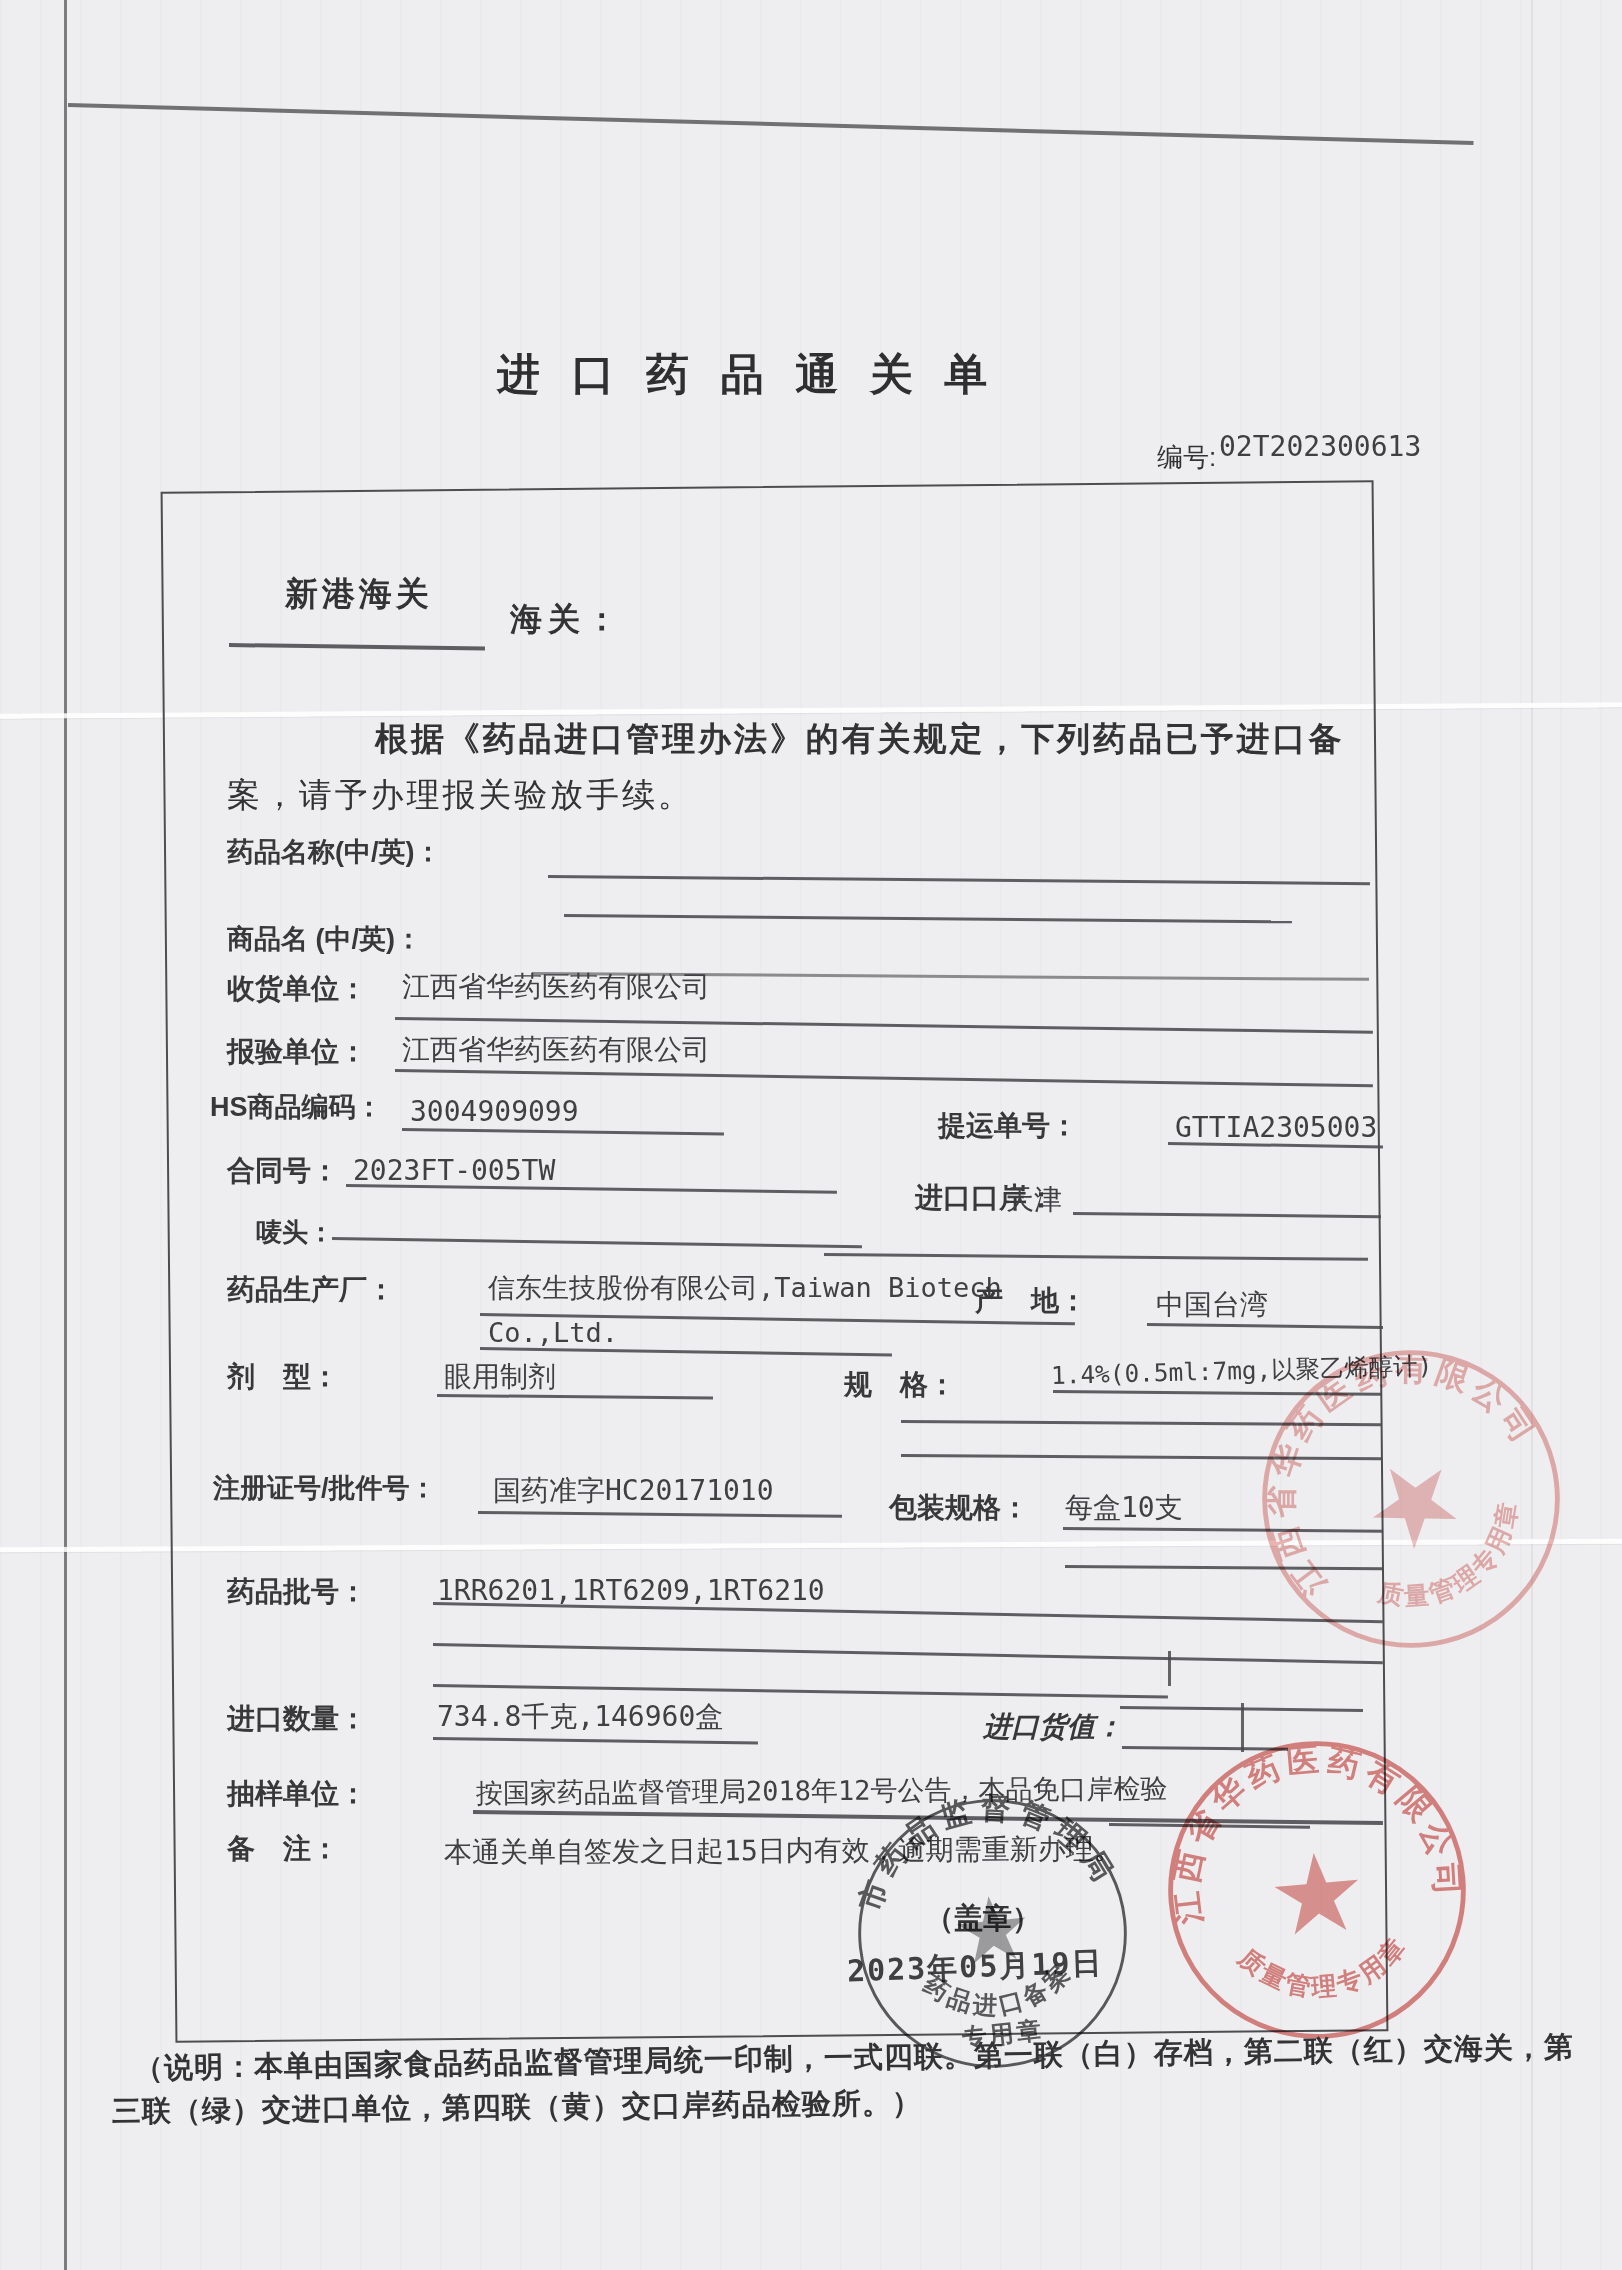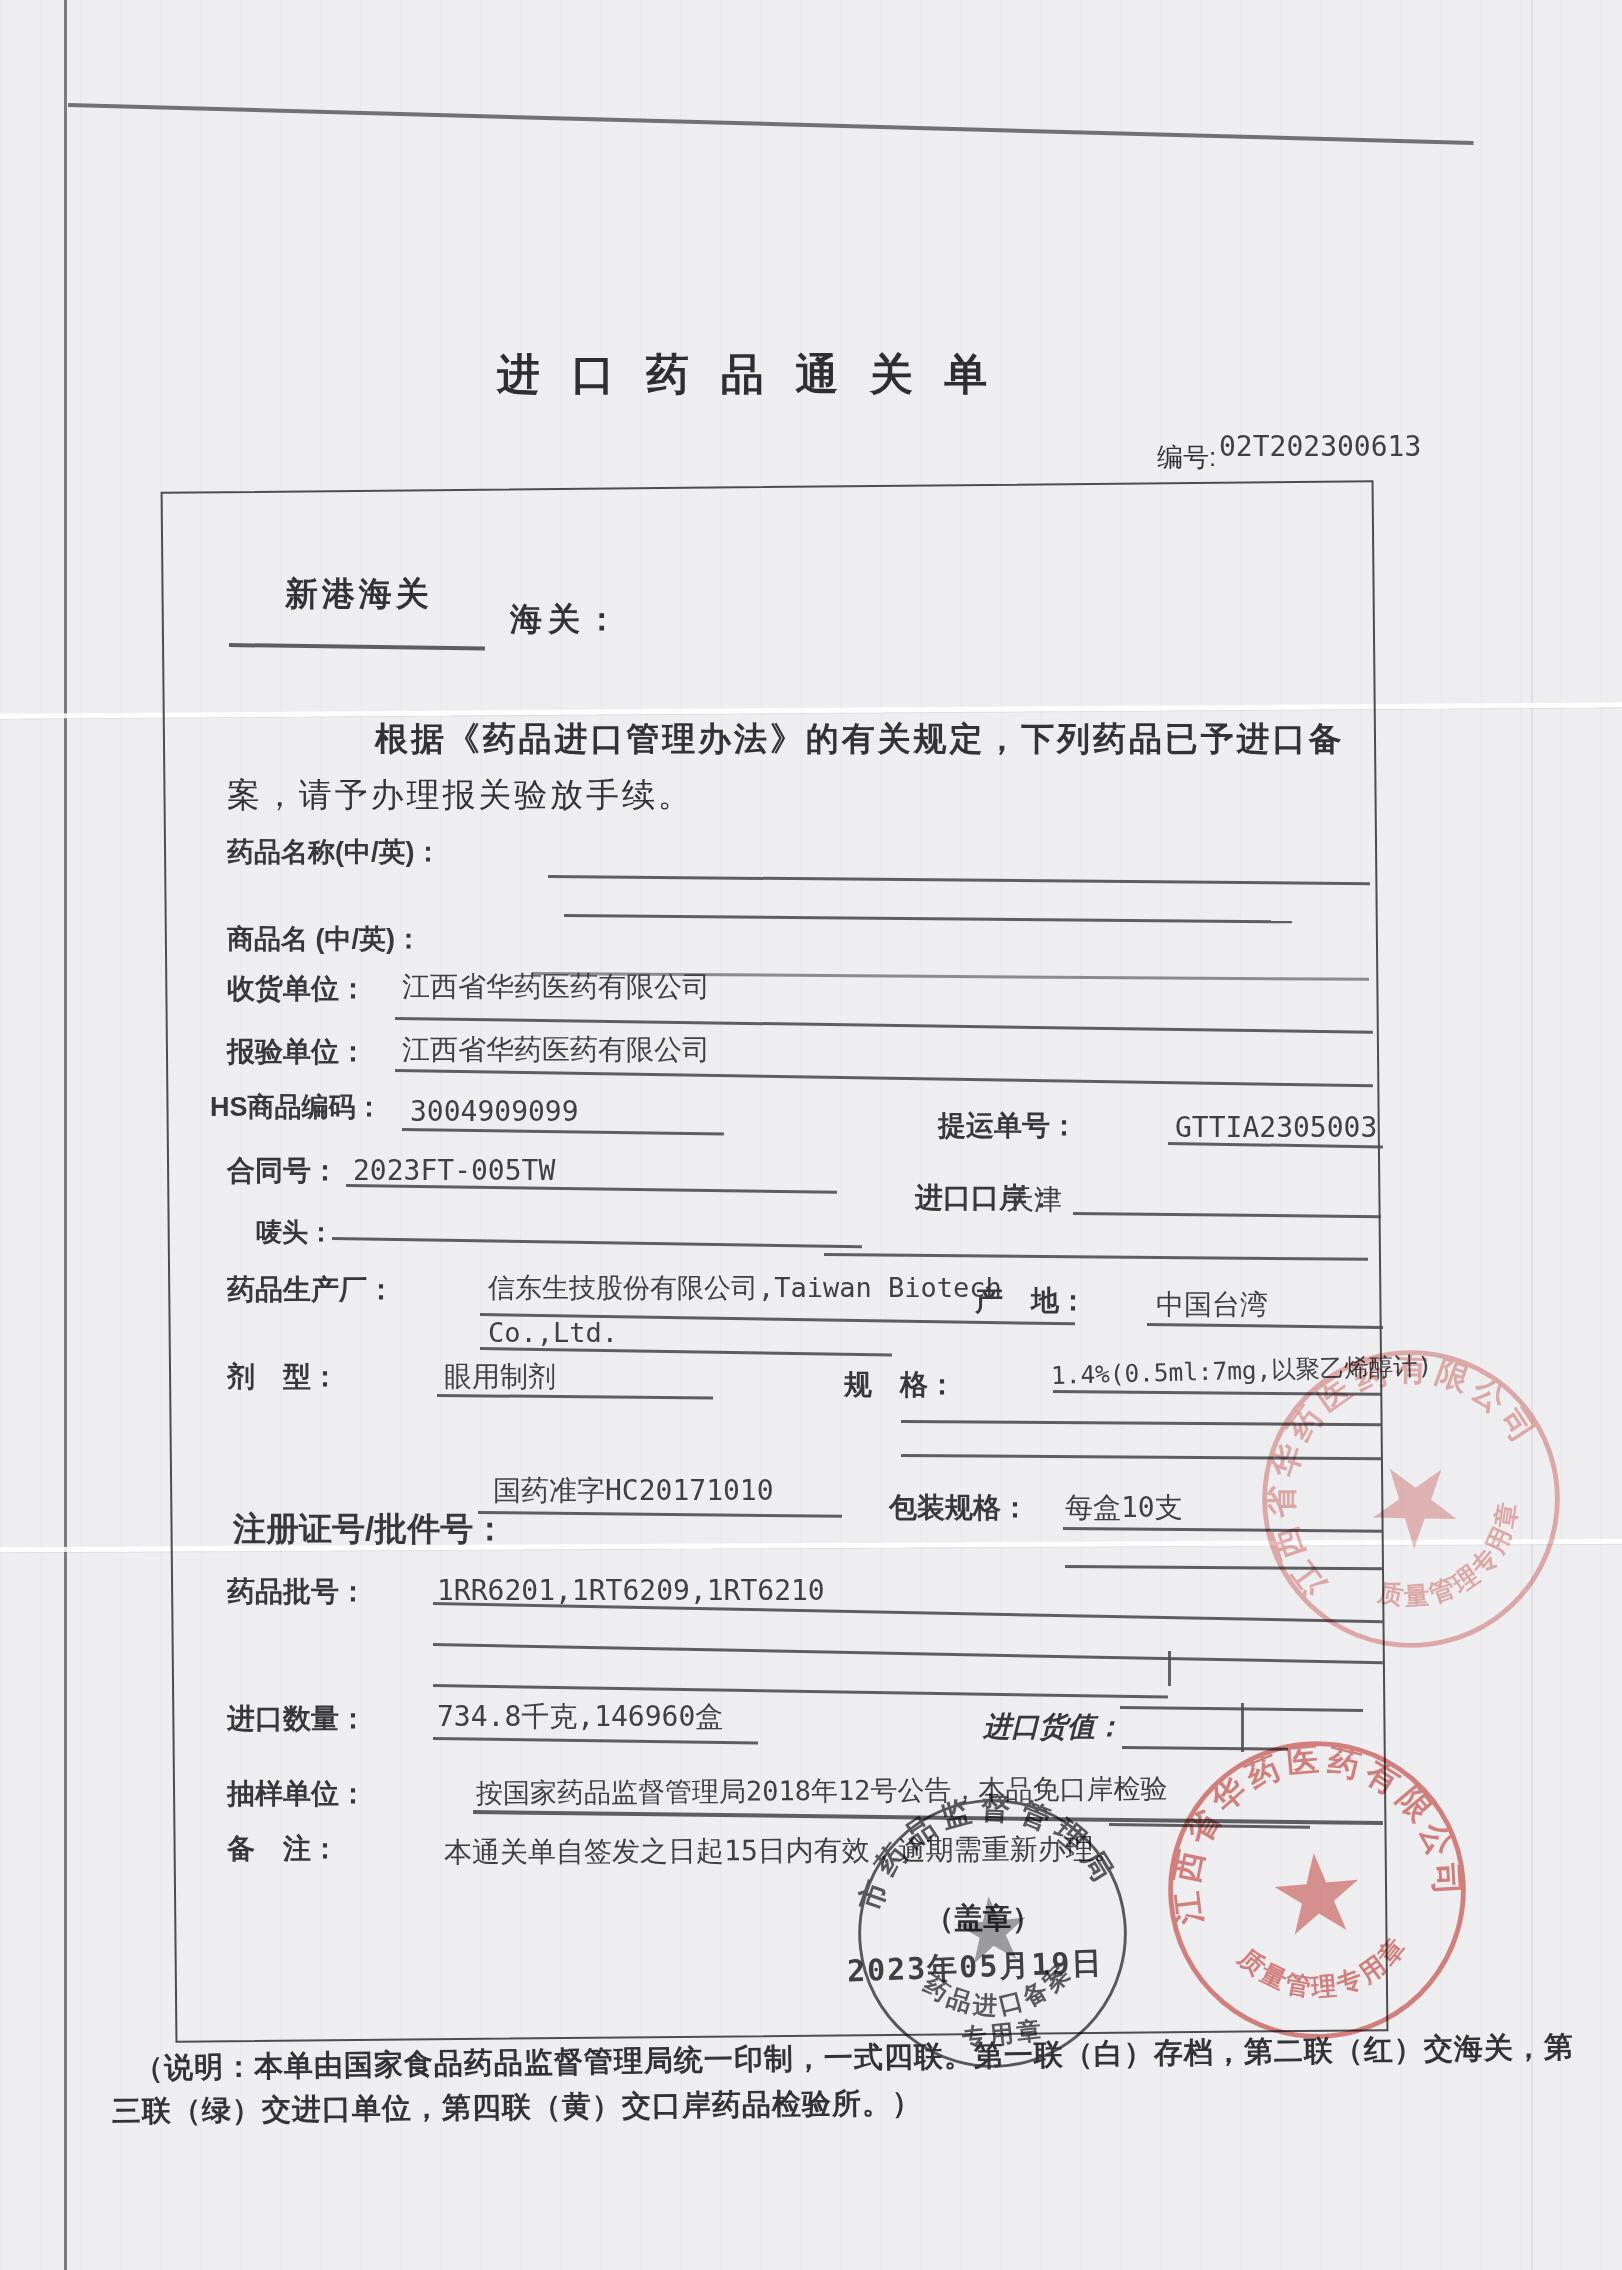--- a/index.html
+++ b/index.html
@@ -96,21 +96,21 @@
 
   <div class="lbl" style="left:227px;top:1363px;font-size:28px;">剂　型：</div>
   <div class="val" style="left:444px;top:1363px;font-size:28px;">眼用制剂</div>
   <div class="uline" style="left:437px;top:1394px;width:276px;transform:rotate(0.5deg);"></div>
   <div class="lbl" style="left:844px;top:1371px;font-size:28px;">规　格：</div>
   <div class="val" style="left:1051px;top:1359px;font-size:24.4px;transform:rotate(-1.5deg);">1.4%(0.5ml:7mg,以聚乙烯醇计)</div>
   <div class="uline" style="left:1053px;top:1390px;width:328px;transform:rotate(0.5deg);"></div>
   <div class="uline" style="left:901px;top:1420px;width:480px;transform:rotate(0.4deg);"></div>
   <div class="uline" style="left:901px;top:1454px;width:480px;transform:rotate(0.4deg);"></div>
 
-  <div class="lbl" style="left:233px;top:1475px;font-size:33px;margin-top:37px;">注册证号/批件号：</div>
+  <div class="lbl" style="left:213px;top:1475px;font-size:27px;">注册证号/批件号：</div>
   <div class="val" style="left:493px;top:1477px;font-size:28px;">国药准字HC20171010</div>
   <div class="uline" style="left:478px;top:1511px;width:364px;transform:rotate(0.6deg);"></div>
   <div class="lbl" style="left:889px;top:1494px;font-size:28px;">包装规格：</div>
   <div class="val" style="left:1065px;top:1494px;font-size:28px;">每盒10支</div>
   <div class="uline" style="left:1063px;top:1527px;width:320px;transform:rotate(0.5deg);"></div>
   <div class="uline" style="left:1065px;top:1565px;width:318px;transform:rotate(0.4deg);"></div>
 
   <div class="lbl" style="left:227px;top:1578px;font-size:28px;">药品批号：</div>
   <div class="val" style="left:437px;top:1577px;font-size:28px;">1RR6201,1RT6209,1RT6210</div>
   <div class="uline" style="left:433px;top:1602px;width:950px;transform:rotate(1.1deg);"></div>

